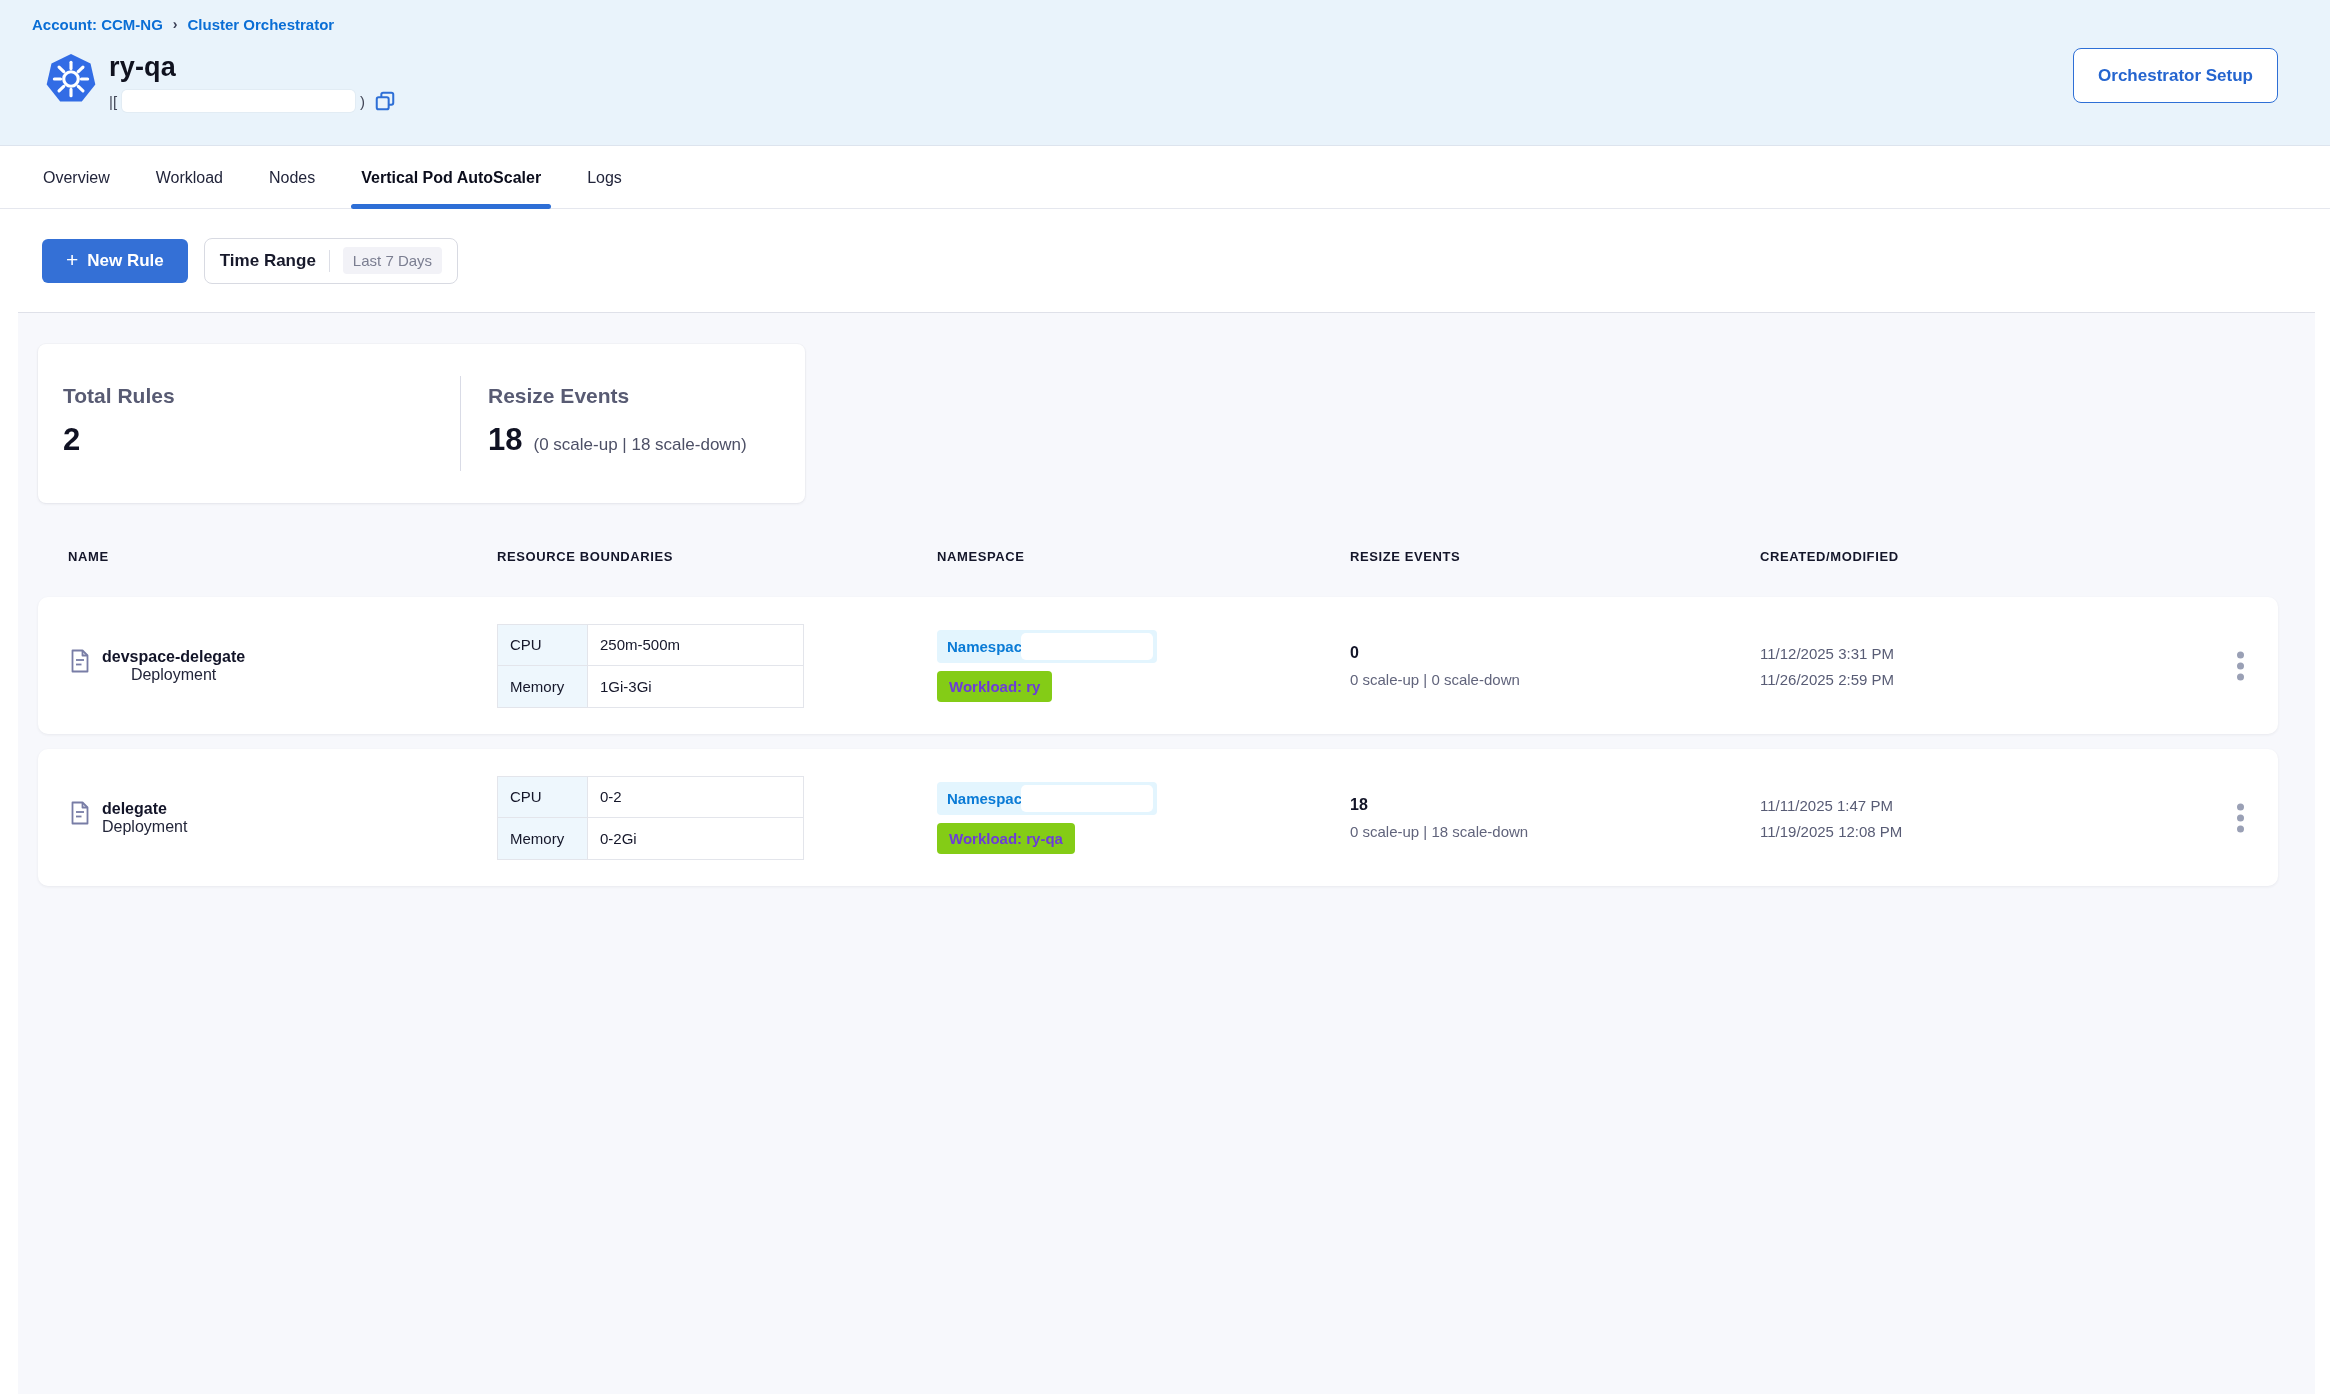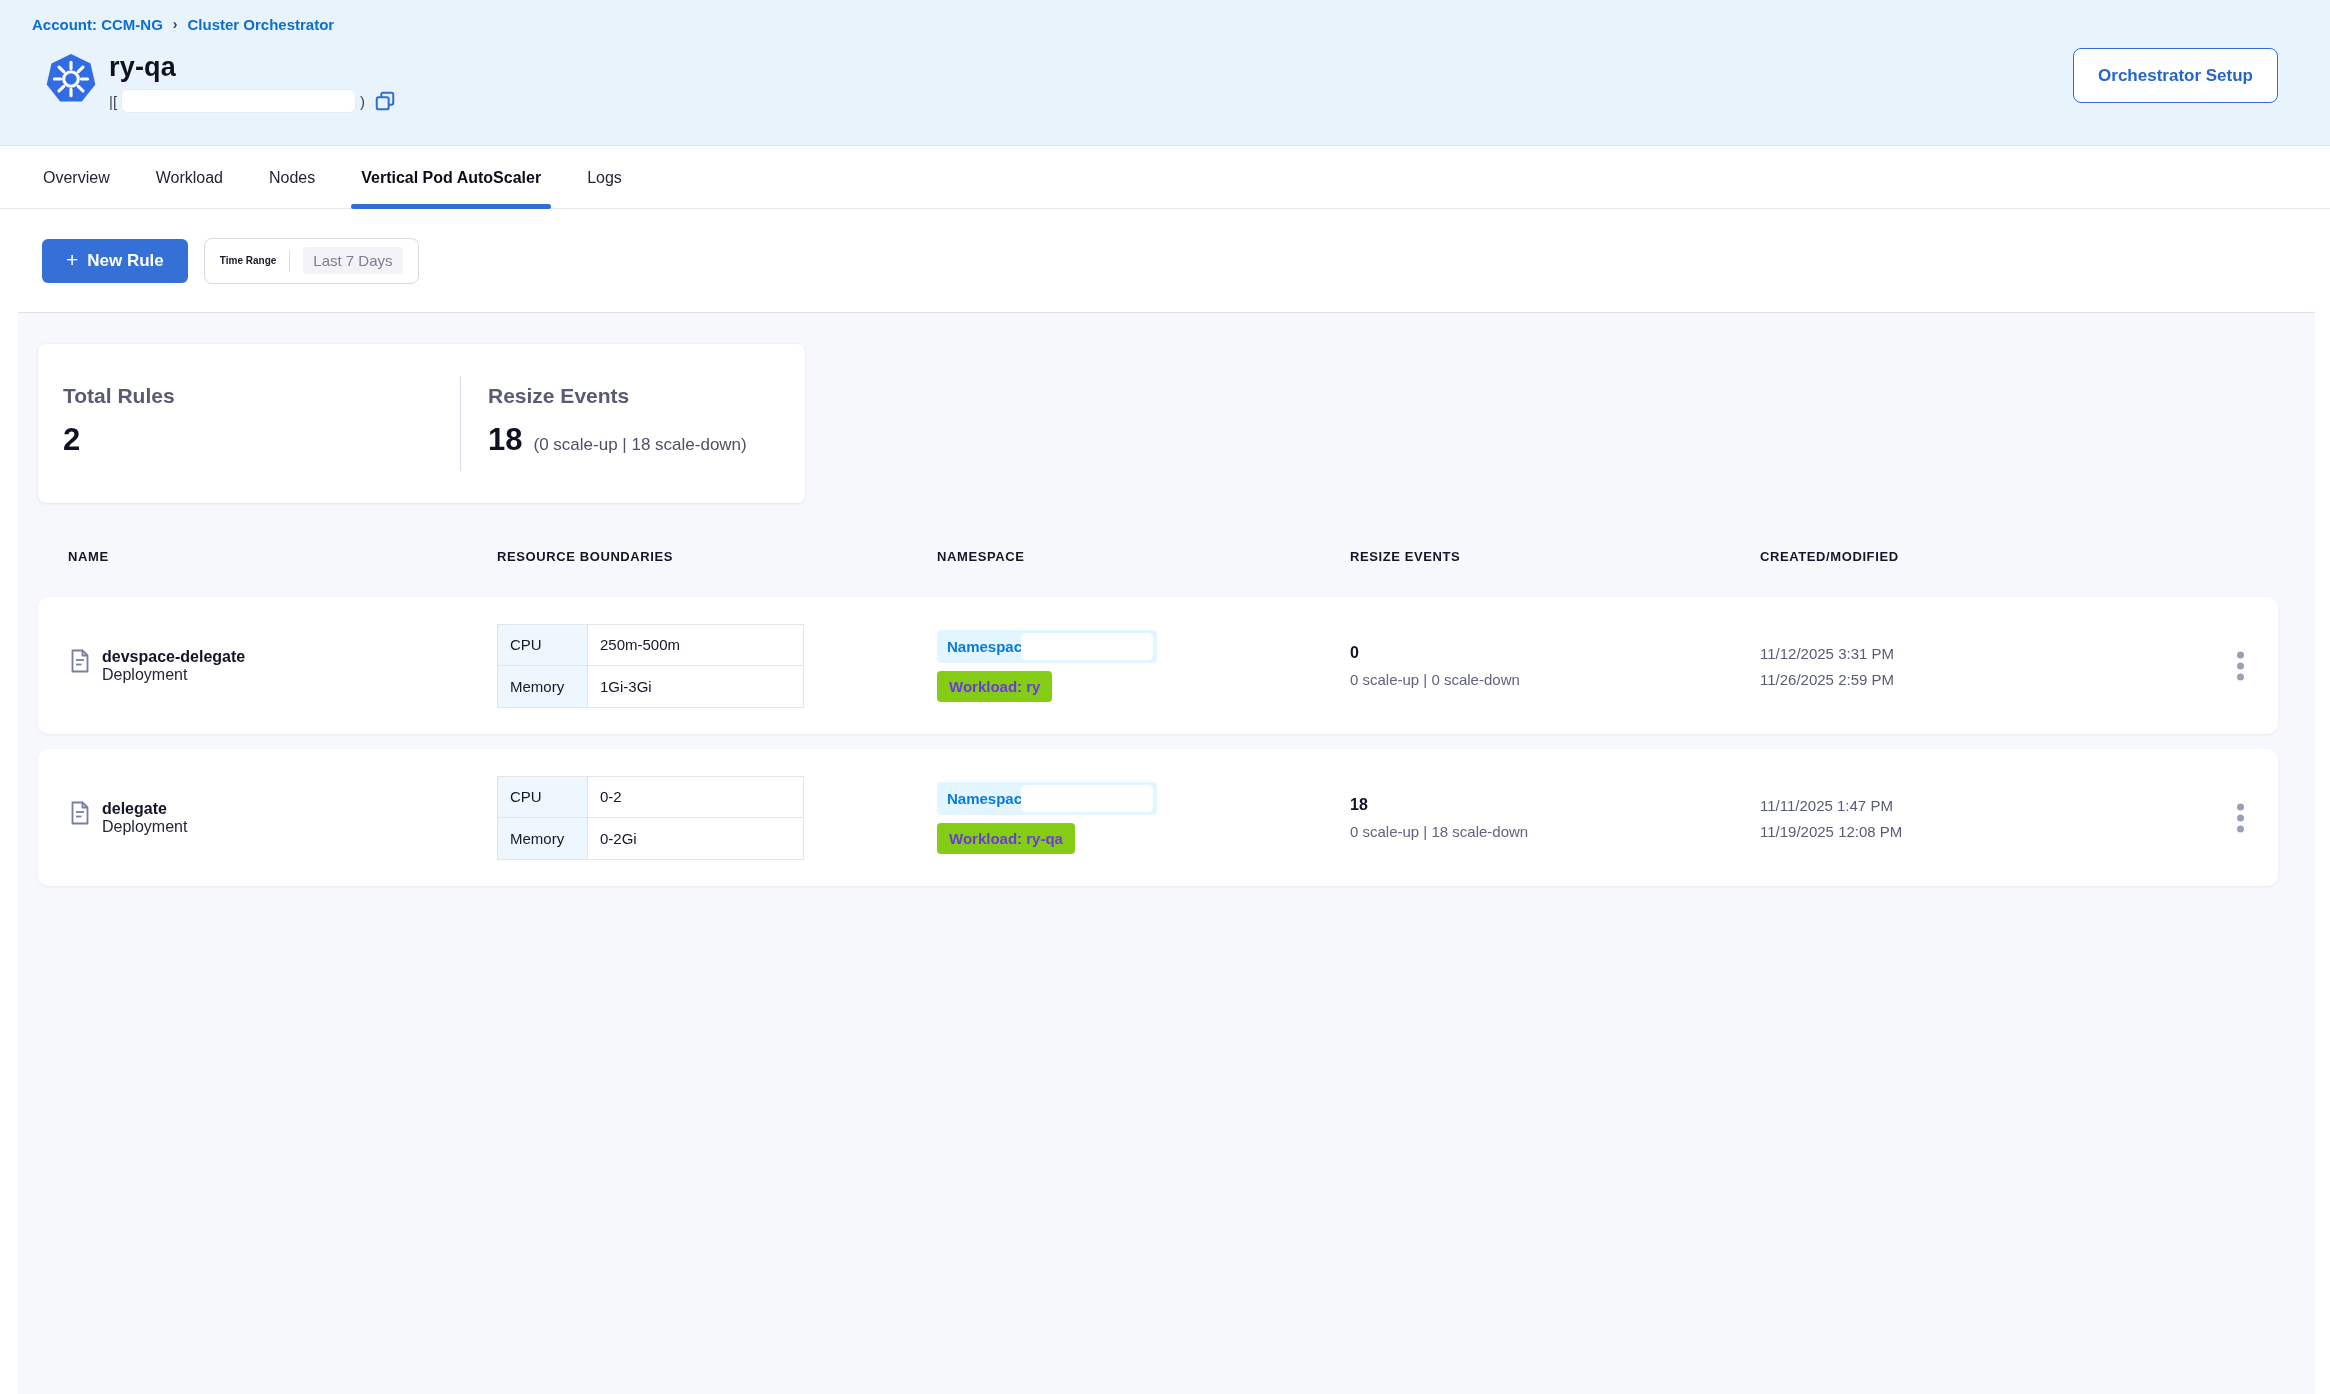--- a/index.html
+++ b/index.html
@@ -69,21 +69,21 @@
   .new-rule-btn {
     height:44px; padding:0 24px; background:#3470d6; border:none; border-radius:6px;
     color:#ffffff; font-size:17px; font-weight:700; font-family:"Liberation Sans", sans-serif;
     display:flex; align-items:center; gap:9px; cursor:pointer;
   }
   .plus-glyph { font-size:21px; font-weight:400; line-height:1; margin-top:-2px; }
   .time-range {
     height:46px; background:#fff; border:1px solid #d8dae2; border-radius:8px;
     display:flex; align-items:center; gap:13px; padding:0 15px; cursor:pointer;
   }
-  .time-range-label { font-size:10px; font-weight:700; color:#17192b; }
+  .time-range-label { font-size:17px; font-weight:700; color:#17192b; }
   .tr-divider { width:1px; height:22px; background:#dcdee6; }
   .time-range-value {
     font-size:15px; color:#7b7e91; background:#f2f2f7; border-radius:4px;
     padding:5px 10px;
   }
 
   
   .panel {
     position:absolute; left:18px; top:312px; width:2297px; bottom:0;
     background:#f7f8fc; border-top:1px solid #dfe1e9;
@@ -128,21 +128,21 @@
   .cell-name   { left:32px; }
   .cell-bounds { left:459px; }
   .cell-ns     { left:899px; }
   .cell-resize { left:1312px; }
   .cell-dates  { left:1722px; }
   .cell-kebab  { left:2195px; }
 
   .name-wrap { display:flex; gap:12px; }
   .doc-icon { width:20px; height:24px; margin-top:1px; flex:0 0 auto; }
   .rule-name { font-size:16px; font-weight:700; color:#121428; }
-  .rule-kind { font-size:16px; color:#23263a; margin-top:0; }
+  .rule-kind { font-size:16px; color:#23263a; margin-top:0;text-align:center; }
 
   .mini-table { display:grid; grid-template-columns:90px 215px; border:1px solid #e3e5eb; }
   .mini-cell { height:41px; display:flex; align-items:center; padding-left:12px; font-size:15px; color:#15172a; background:#fff; }
   .mini-label { background:#eef7fd; border-right:1px solid #e3e5eb; }
   .mini-row-top { border-bottom:1px solid #e3e5eb; }
 
   .ns-pill {
     position:relative; width:220px; height:33px; background:#e3f5fe; border-radius:4px;
     display:flex; align-items:center; padding-left:10px;
     font-size:15px; font-weight:600; color:#0a7bd6; cursor:pointer;

